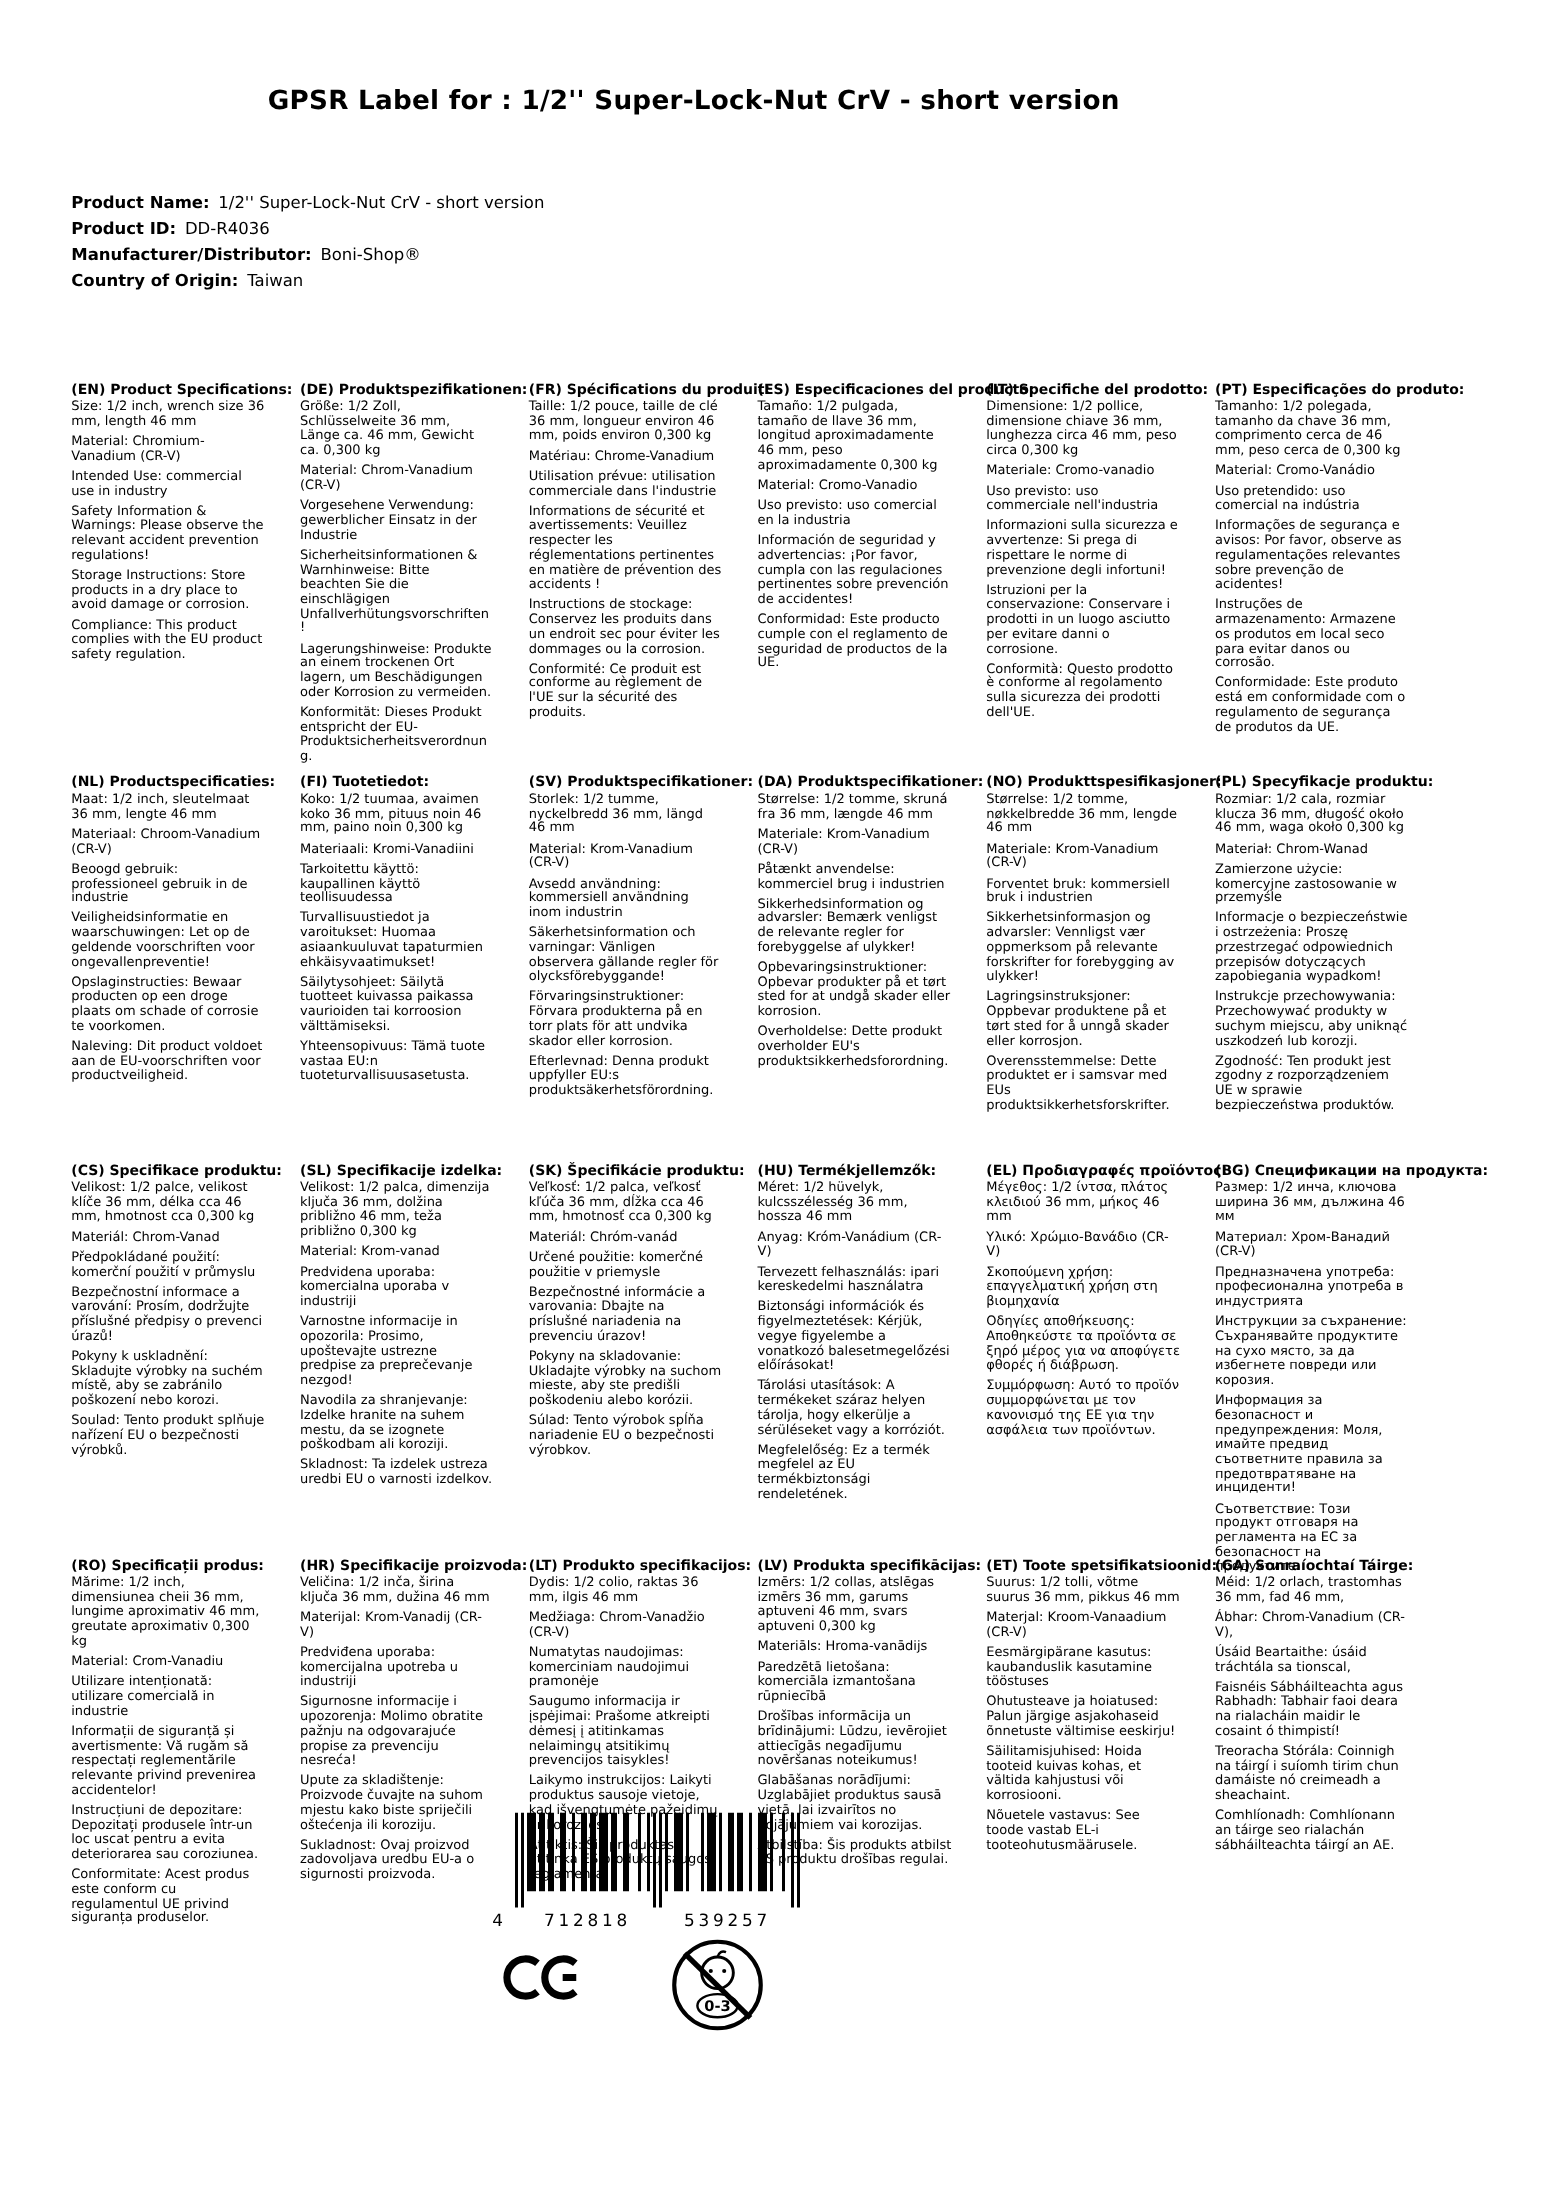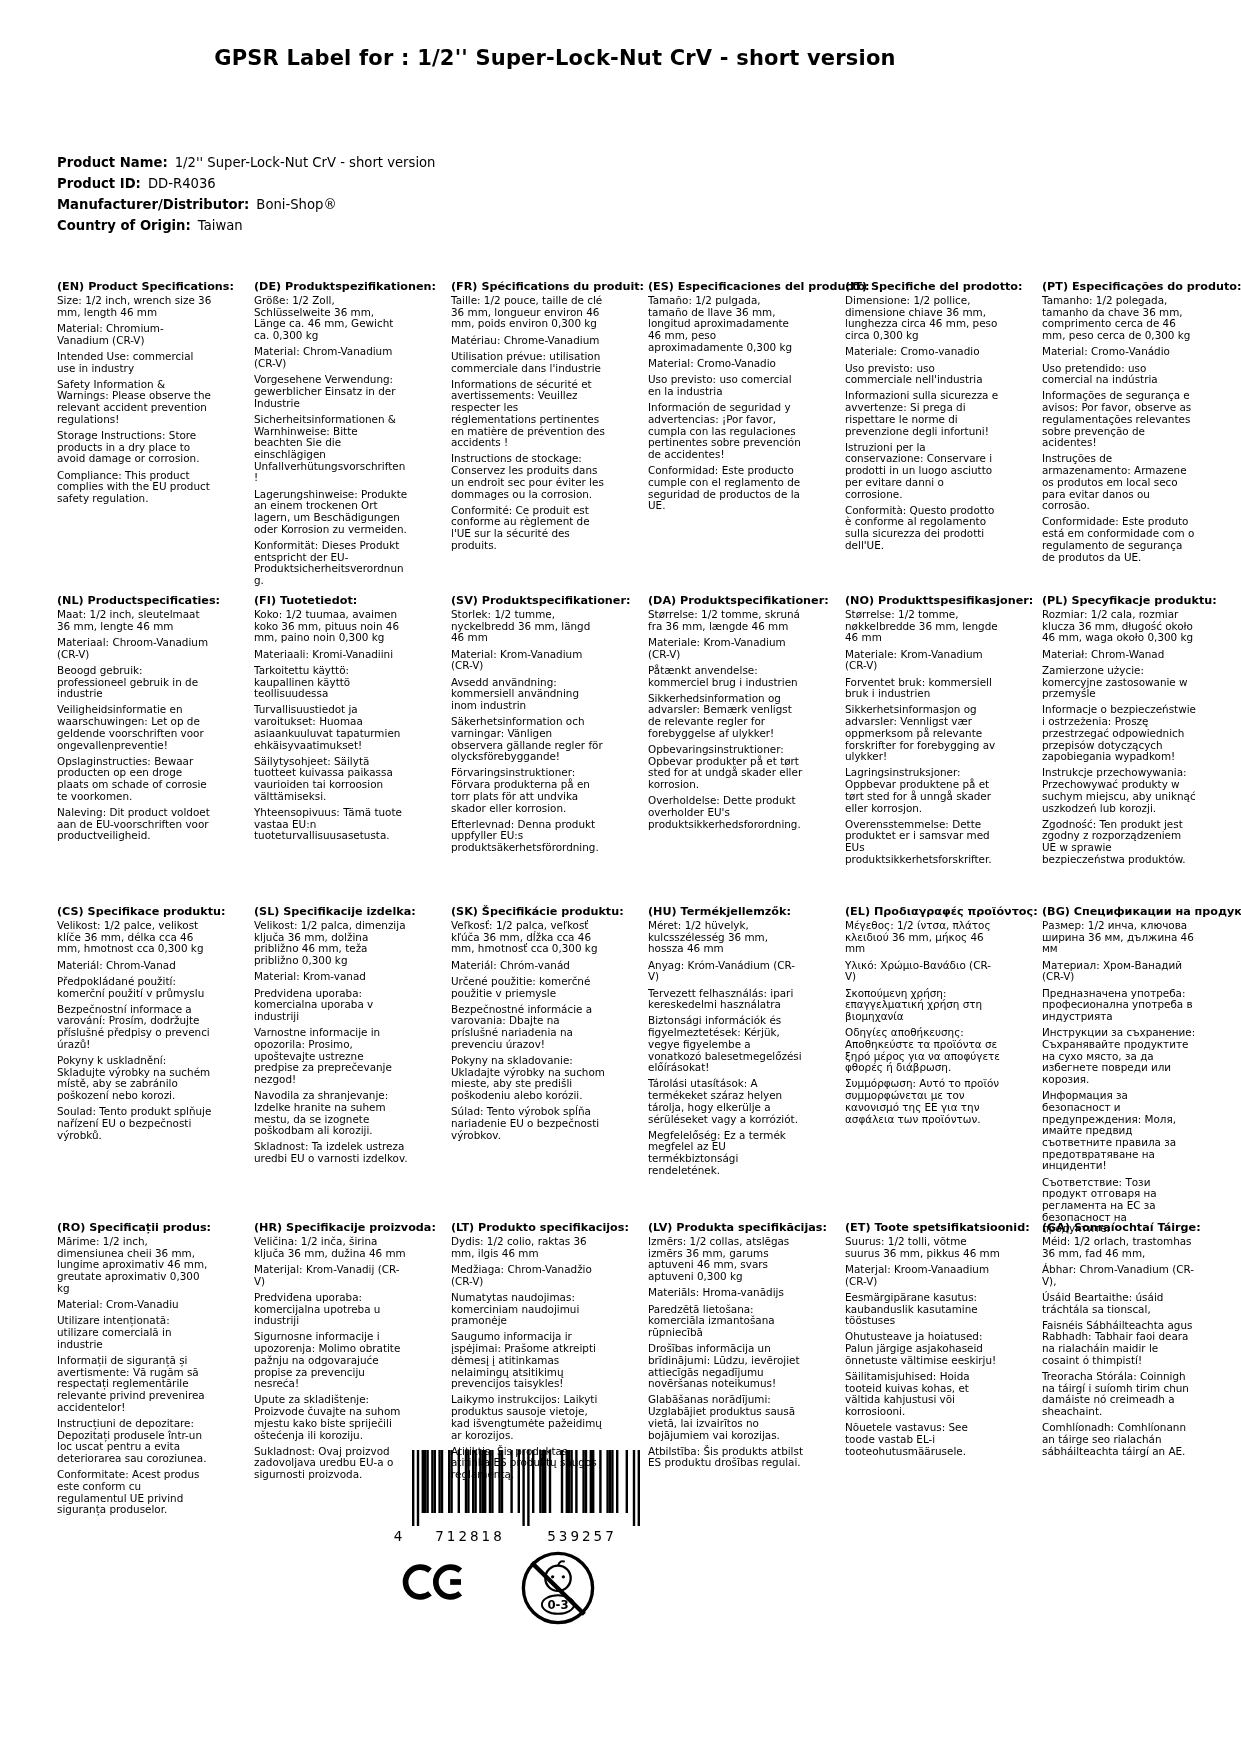--- a/index.html
+++ b/index.html
@@ -5,51 +5,51 @@
   html,body{margin:0;padding:0;background:#ffffff;}
   .page{
     position:relative;
     width:1241px;height:1754px;
     background:#ffffff;
     color:#000;
     font-family:"DejaVu Sans",sans-serif;
     overflow:hidden;
   }
   .title{
-    position:absolute;top:46px;left:0;width:1110px;
+    position:absolute;top:68px;left:0;width:1110px;
     text-align:center;
     font-size:21px;font-weight:bold;letter-spacing:0.2px;
   }
   .product-info{
     position:absolute;left:57px;top:138px;
     font-size:13.2px;line-height:21px;margin-top:14px;
   }
   .pi-row{white-space:nowrap;}
   .pi-label{font-weight:bold;margin-right:7px;}
   .lang-grid{
-    position:absolute;left:57px;top:280px;
+    position:absolute;left:57px;top:305px;
     display:grid;
     grid-template-columns:repeat(6,155px);
-    column-gap:42px;
+    column-gap:28px;
     grid-template-rows:314px 311px 316px auto;
   }
   .lang-block{overflow:visible;}
   .lang-heading{
     font-size:11.2px;font-weight:bold;white-space:nowrap;
     margin:0 0 2px 0;
   }
   .lang-par{
     margin:0 0 4.5px 0;
     font-size:10.4px;line-height:11.7px;
     overflow-wrap:break-word;
   }
   .barcode-wrap{position:absolute;left:394px;top:1450px;}
   .bc-digit{font-family:"DejaVu Sans",sans-serif;font-size:13.5px;}
   .ce-wrap{position:absolute;left:402px;top:1562px;}
-  .age-wrap{position:absolute;left:519px;top:1549px;}
+  .age-wrap{position:absolute;left:535px;top:1549px;}
 </style>
 </head>
 <body>
 
 <div class="page">
 
   <div class="title">GPSR Label for : 1/2'' Super-Lock-Nut CrV - short version</div>
 
   <div class="product-info" id="product-info">
       <div class="pi-row"><span class="pi-label">Product Name:</span><span class="pi-value">1/2'' Super-Lock-Nut CrV - short version</span></div>

